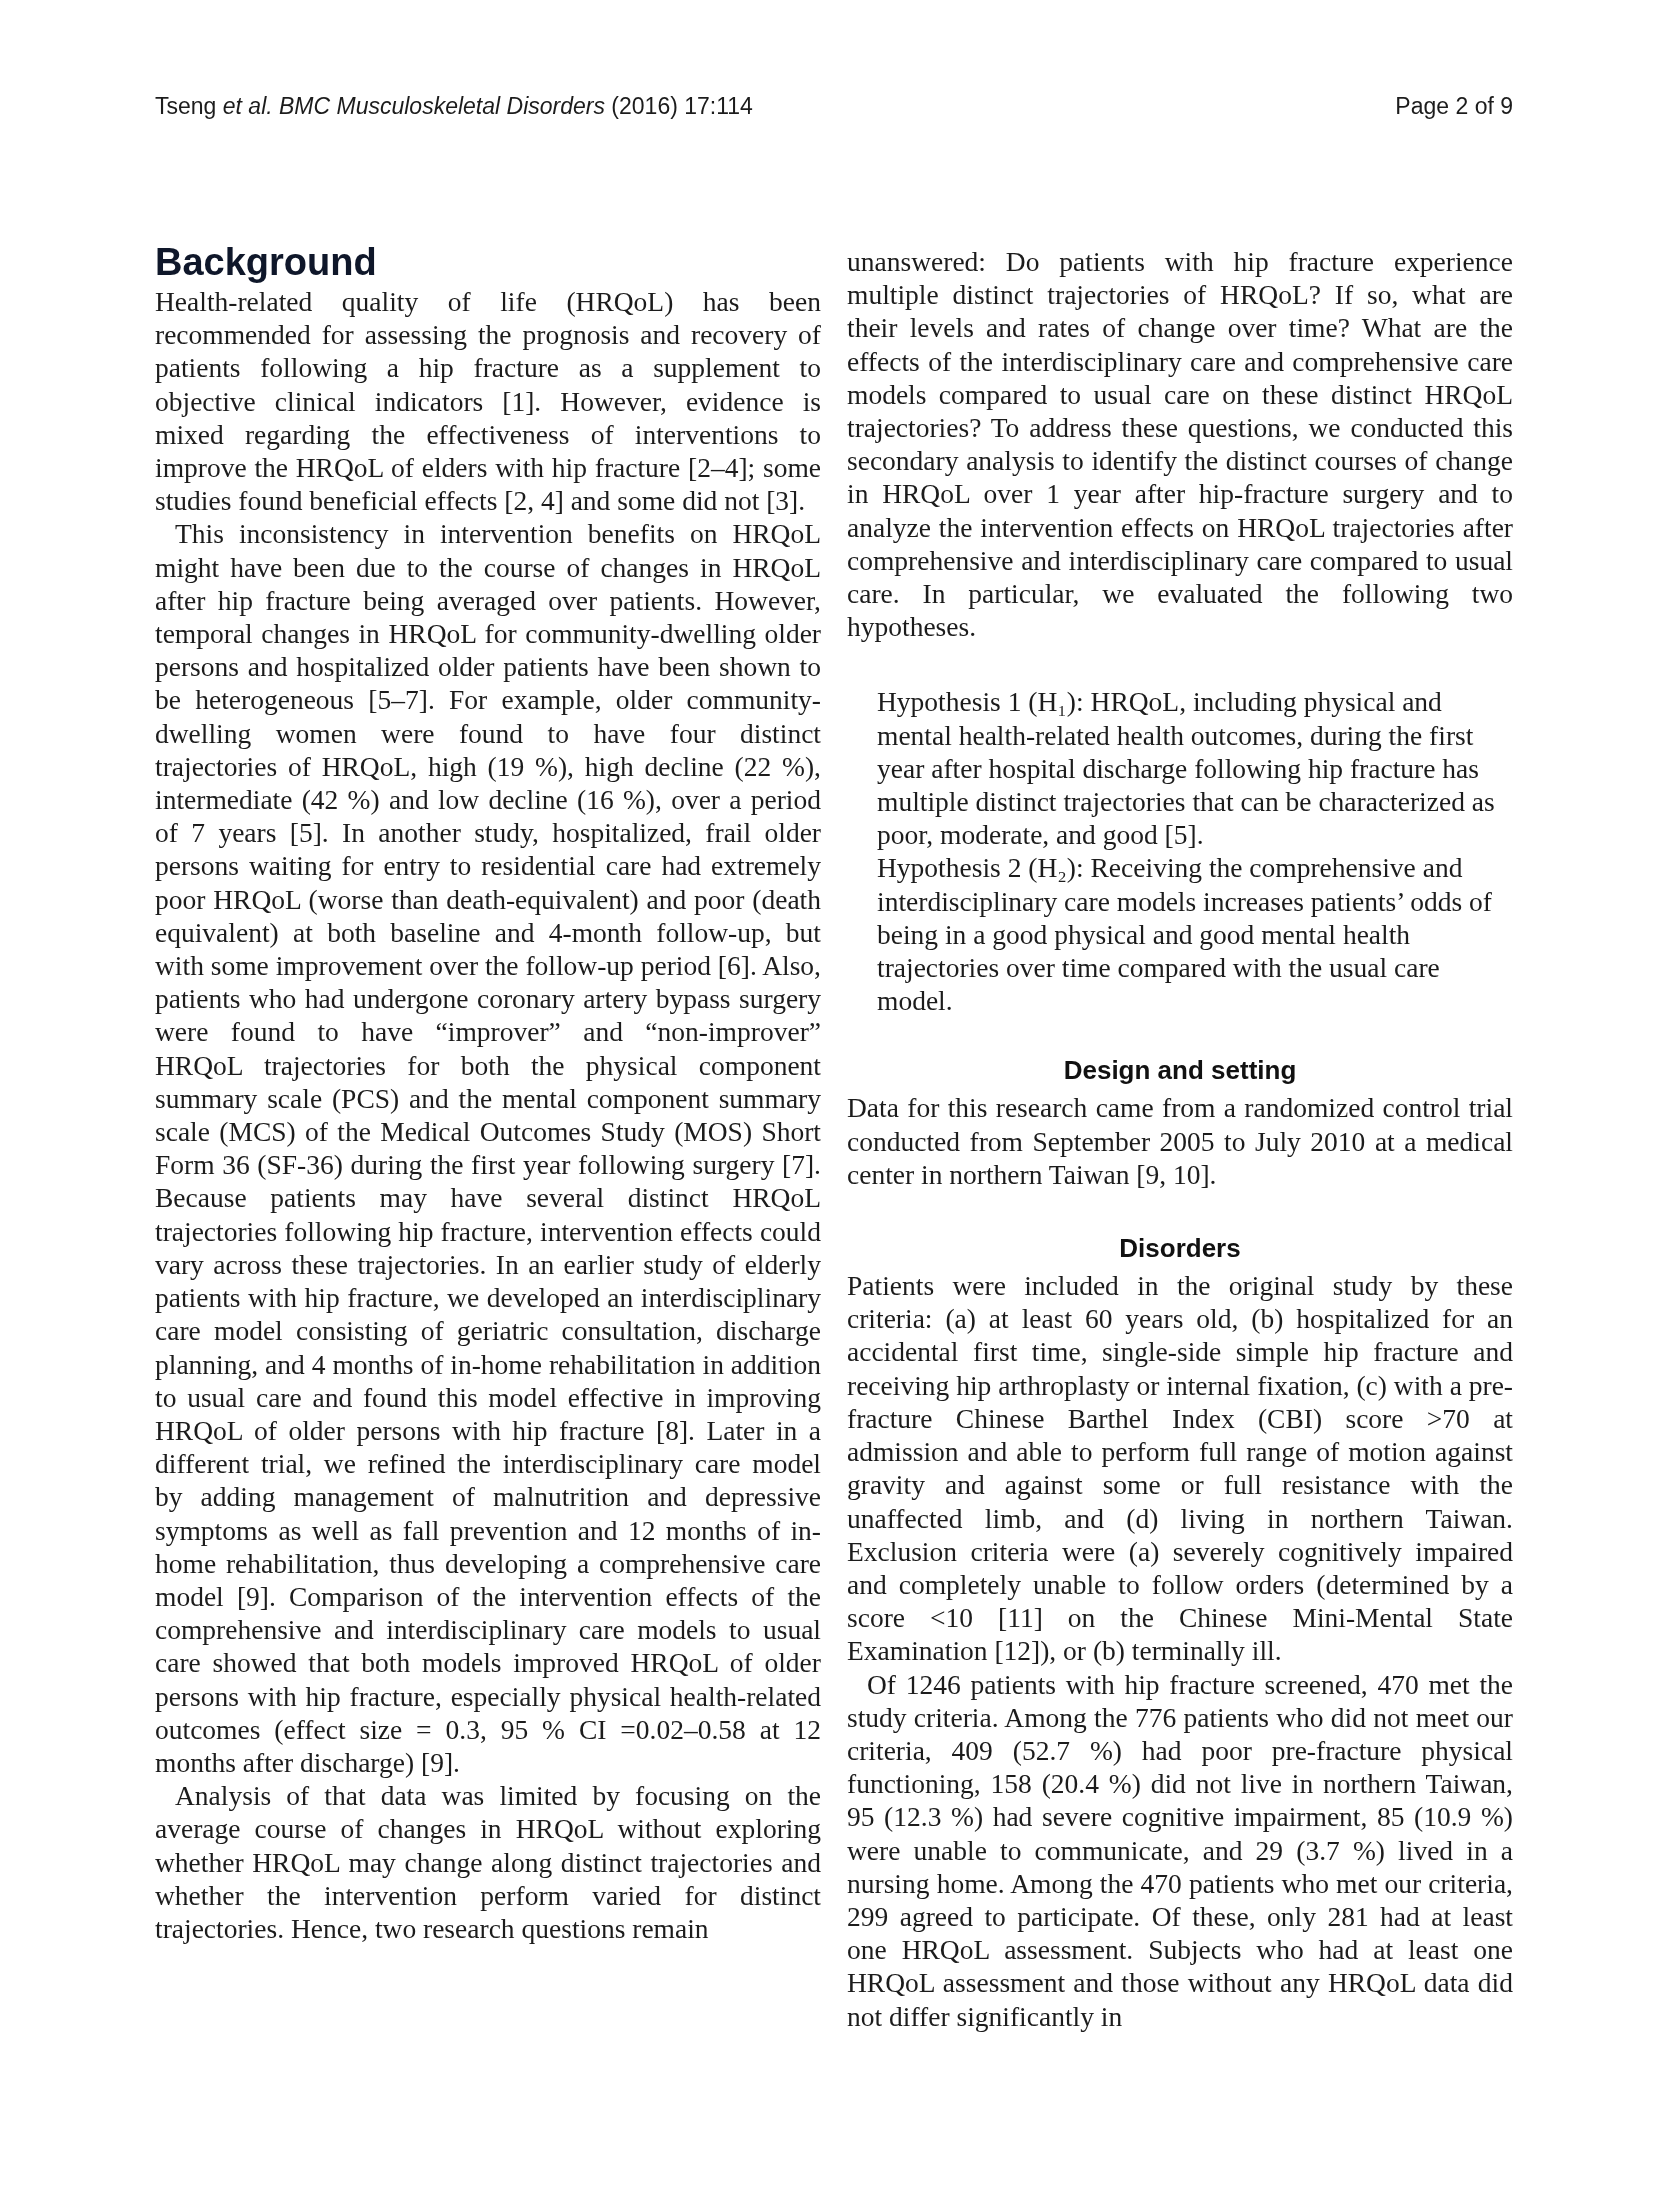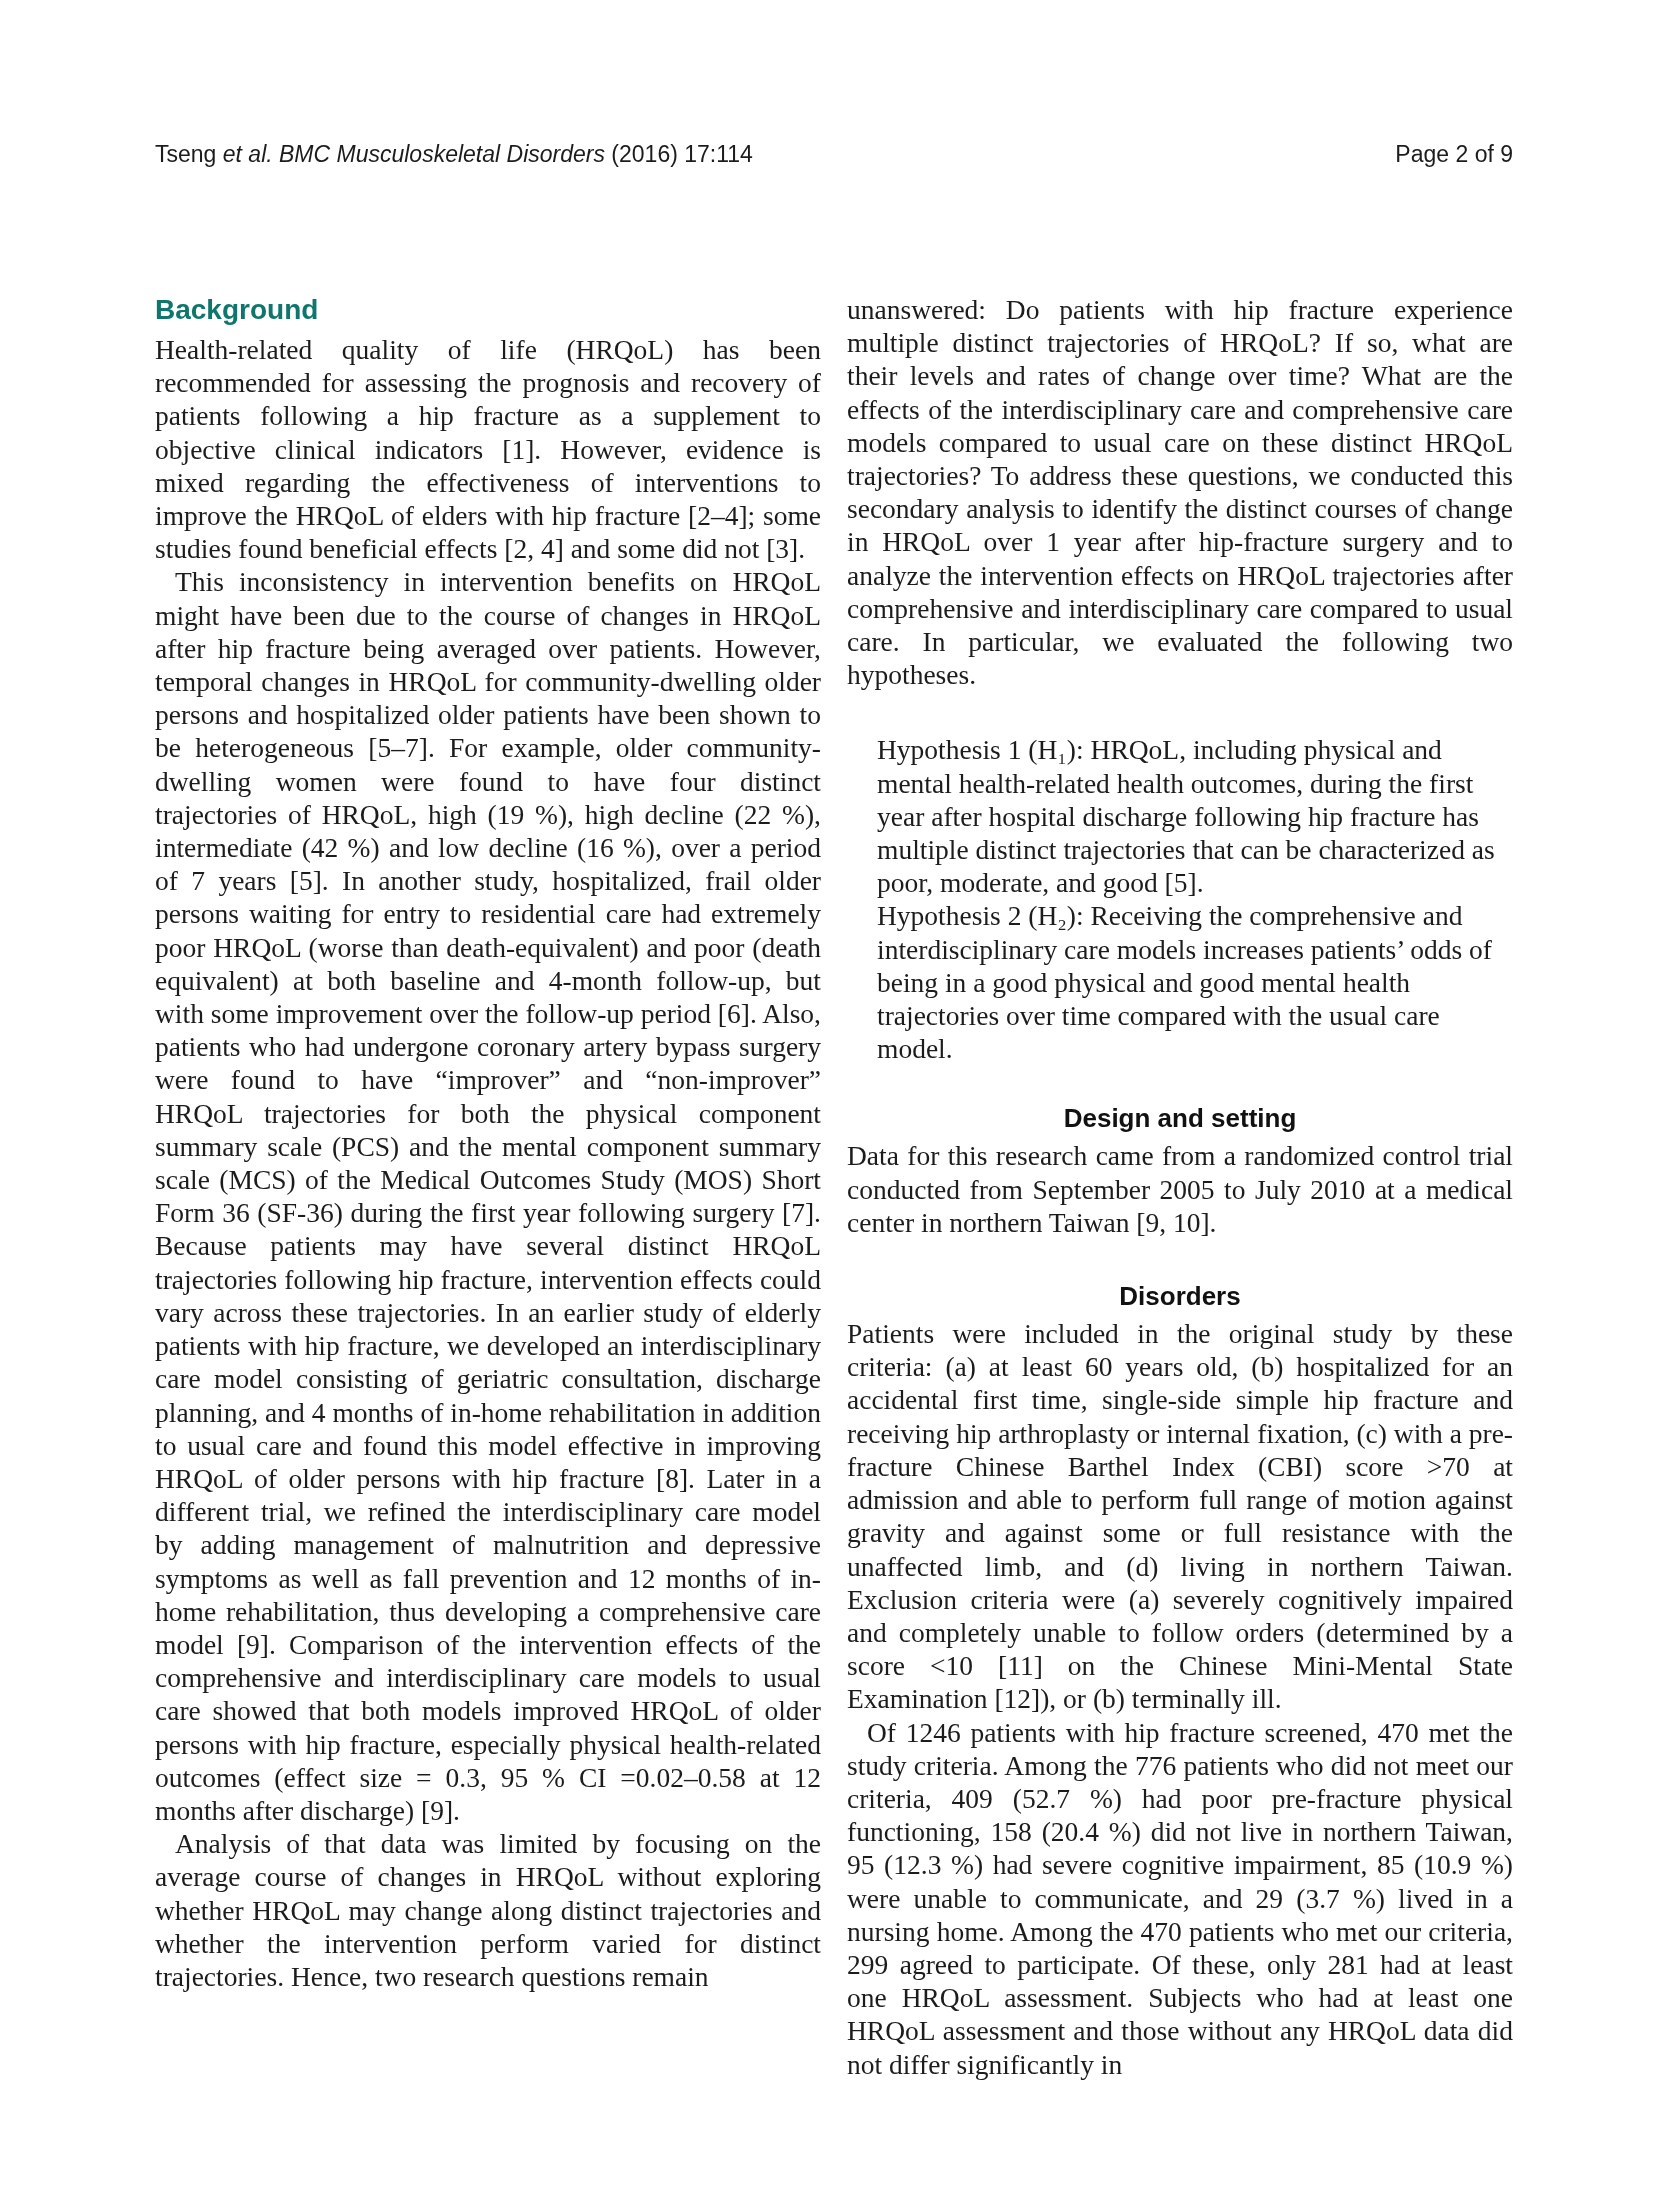--- a/index.html
+++ b/index.html
@@ -18,46 +18,45 @@
     overflow: hidden;
   }
   .pg-header {
     display: flex;
     justify-content: space-between;
     align-items: baseline;
     font-family: "Liberation Sans", "DejaVu Sans", sans-serif;
     font-size: 23px;
     line-height: 26px;
     color: #1c1c1c;
-    margin-top: 48px;
   }
   .pg-header .it { font-style: italic; }
   .columns {
     margin-top: 126px;
     display: flex;
     gap: 26px;
   }
   .col {
     width: 666px;
     font-family: "Liberation Serif", "DejaVu Serif", serif;
     font-size: 27.5px;
     line-height: 33.2px;
     text-align: justify;
     hyphens: auto;
     -webkit-hyphens: auto;
   }
   .col p { margin: 0; }
   p.ind { text-indent: 20px; }
   h2.section-heading {
     font-family: "Liberation Sans", "DejaVu Sans", sans-serif;
-    font-size: 28px;
+    font-size: 38px;
     line-height: 34px;
     font-weight: 700;
     margin: 0 0 6px 0;
-    color: #0f766e;
+    color: #0f172a;
     text-align: left;
   }
   h2.methods-heading { margin-top: 38px; }
   h3.sub-heading {
     font-family: "Liberation Sans", "DejaVu Sans", sans-serif;
     font-size: 26px;
     line-height: 30px;
     font-weight: 700;
     margin: 0 0 6px 0;
     color: #111111;

